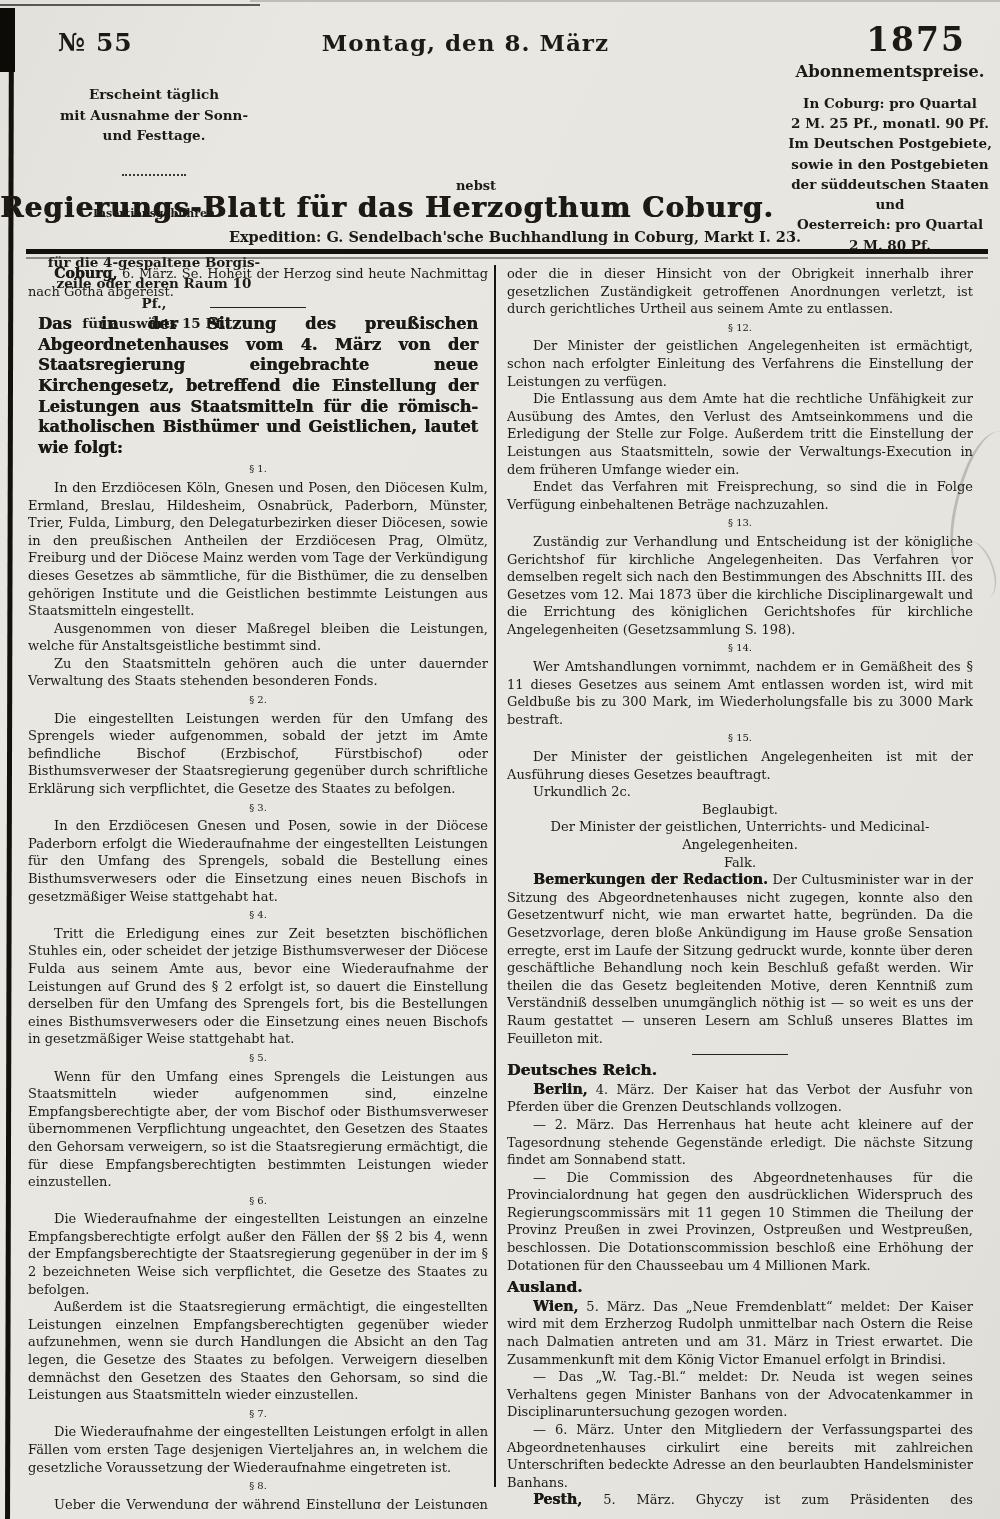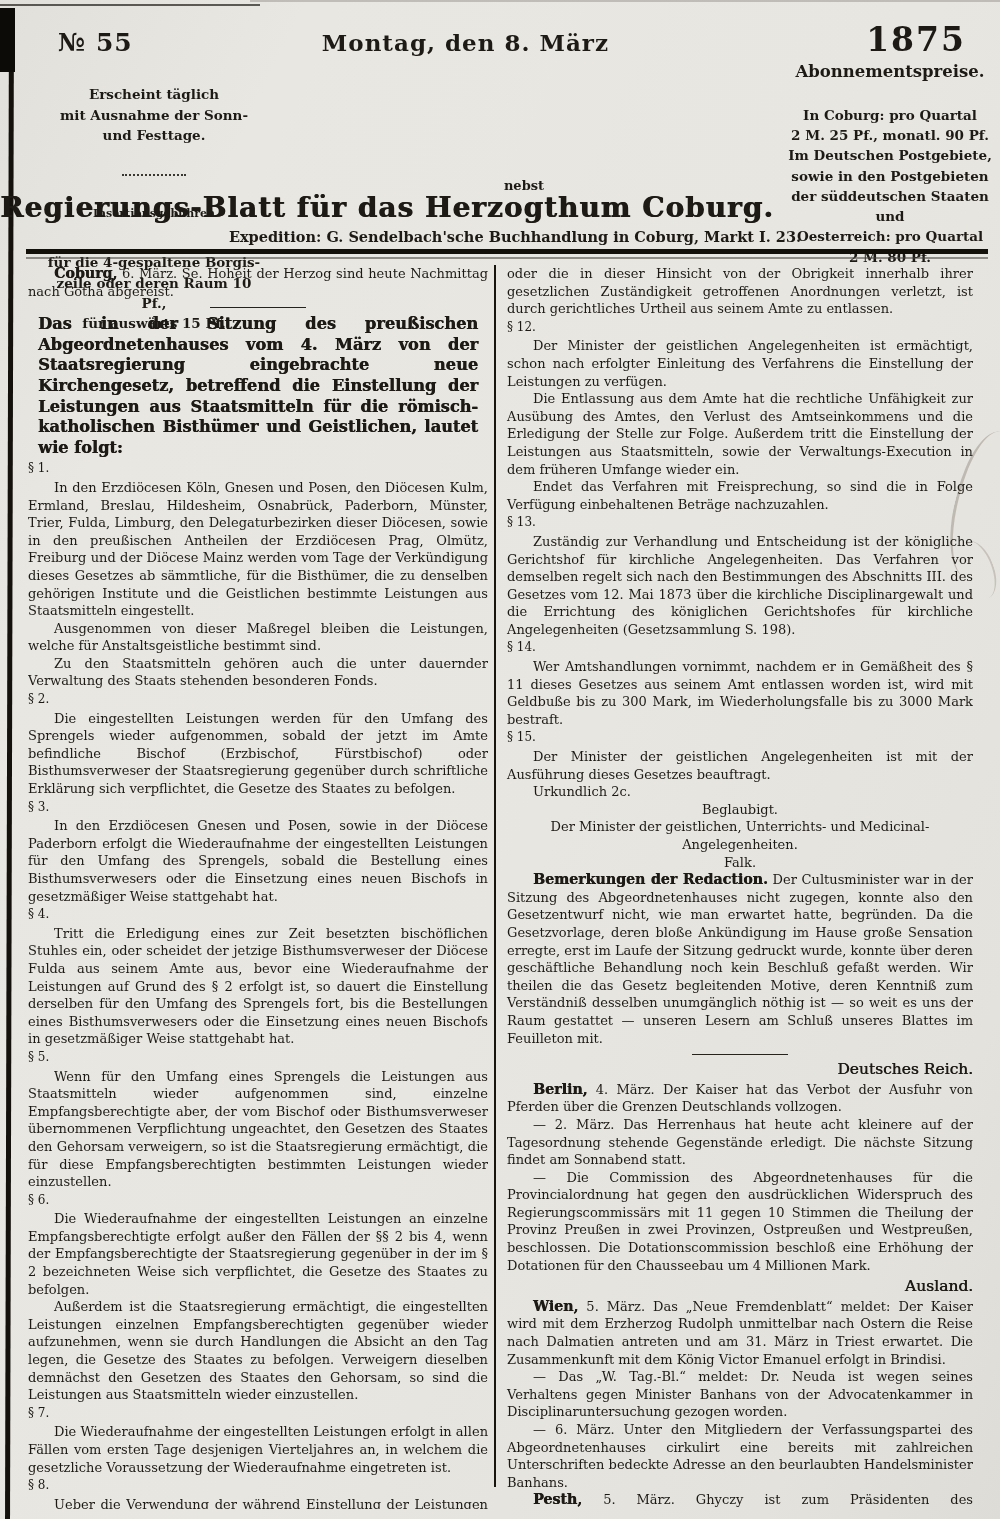--- a/index.html
+++ b/index.html
@@ -24,46 +24,46 @@
   
   .mast-top{position:absolute;top:20px;left:58px;right:34px;display:flex;justify-content:space-between;align-items:baseline;font-weight:bold;}
   .issue-no{font-size:25px;letter-spacing:1px;}
   .date-line{font-size:23px;letter-spacing:1px;transform:translateX(-34px);}
   .year{font-size:33px;letter-spacing:2px;}
 
   .mast-left{position:absolute;top:64px;left:44px;width:220px;text-align:center;font-weight:bold;font-size:13.5px;line-height:1.5;white-space:pre-line;}
   .mini-rule{width:64px;margin:9px auto;border-top:2px dotted #3a3731;}
   .fees-title{font-size:11px;margin:0 0 10px;}
   .mast-right{position:absolute;top:60px;right:6px;width:208px;text-align:center;font-weight:bold;font-size:13.5px;line-height:1.5;}
-  .sub-title{font-size:16.5px;margin-bottom:20px;}
+  .sub-title{font-size:16.5px;margin-bottom:8px;}
   .mast-right .lines{white-space:pre-line;}
 
   .mast-title{
     position:absolute;top:74px;left:225px;width:600px;text-align:center;
     font-size:67px;line-height:1.35;font-weight:bold;letter-spacing:1px;
     text-shadow:1.6px 0 0 currentColor, 0 .6px 0 currentColor;
   }
-  .nebst{position:absolute;top:178px;left:0;width:952px;text-align:center;font-size:13px;font-weight:bold;padding-left:48px;}
+  .nebst{position:absolute;top:178px;left:0;width:952px;text-align:center;font-size:13px;font-weight:bold;}
   .subtitle{position:absolute;top:191px;left:0;width:1000px;text-align:left;font-size:28px;font-weight:bold;letter-spacing:1px;text-shadow:.7px 0 0 currentColor;}
   .expedition{position:absolute;top:228px;left:0;width:1000px;text-align:center;font-size:14.5px;font-weight:bold;padding-left:15px;}
   .mast-rule{position:absolute;top:249px;left:26px;right:12px;height:5px;background:#121009;}
   .mast-rule2{position:absolute;top:257px;left:26px;right:12px;height:2px;background:#45423c;opacity:.55;}
 
   
   .columns{position:absolute;top:265px;left:28px;width:956px;height:1244px;display:flex;overflow:hidden;}
   .col{height:1244px;overflow:hidden;text-align:justify;font-size:13px;line-height:17.6px;}
   .col-left{width:460px;padding-right:6px;}
   .col-divider{width:2px;height:1222px;background:#18150f;}
   .col-right{width:466px;padding-left:11px;}
 
   .col p{margin:0;text-indent:26px;}
   .blk-cont{text-indent:0 !important;}
   .blk-heading{font-weight:bold;font-size:16.2px;line-height:20.6px;text-indent:0 !important;margin:5px 10px 2px !important;text-shadow:.5px 0 0 currentColor;}
-  .blk-section-mark{text-align:left;text-indent:0 !important;margin:1px 0 !important;font-size:12px;}
-  .blk-section-title{text-align:right;text-indent:0 !important;font-weight:normal;font-size:15.5px;margin:4px 0 2px !important;text-shadow:.5px 0 0 currentColor;}
+  .blk-section-mark{text-align:center;text-indent:0 !important;margin:1px 0 !important;font-size:10px;}
+  .blk-section-title{text-align:left;text-indent:0 !important;font-weight:bold;font-size:15.5px;margin:4px 0 2px !important;text-shadow:.5px 0 0 currentColor;}
   .blk-center{text-align:center;text-indent:0 !important;}
   .lead{font-weight:bold;font-size:14.2px;text-shadow:.4px 0 0 currentColor;}
   .short-rule{width:96px;border-top:1.5px solid #26231d;margin:7px auto 6px;}
 </style>
 </head>
 <body>
 
 <div class="page">
 
   <div class="edge-left"></div>

